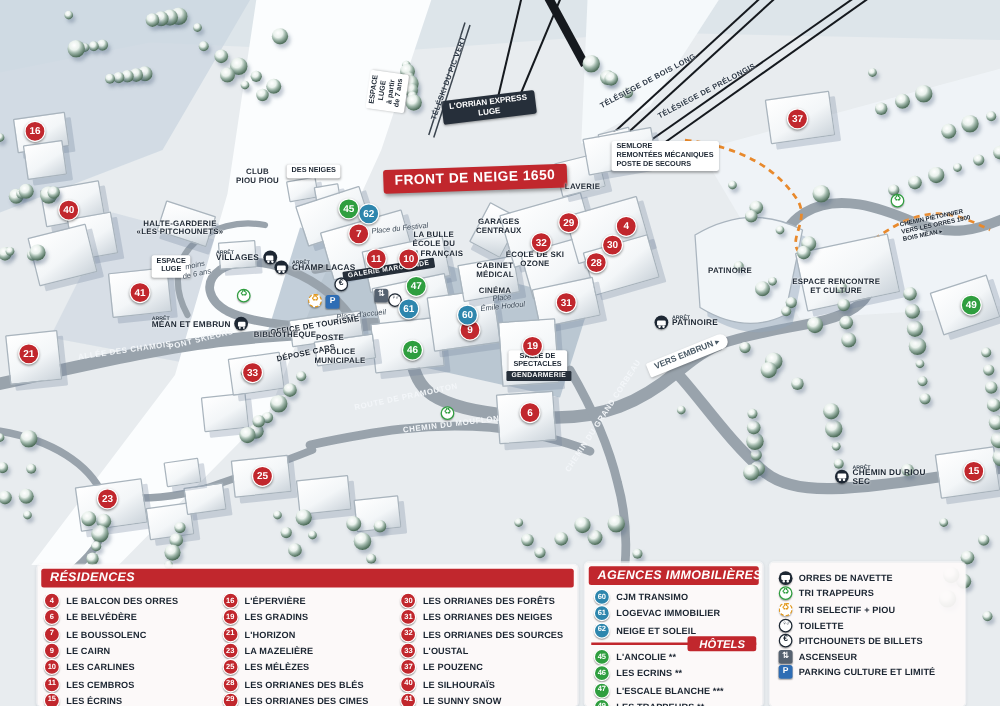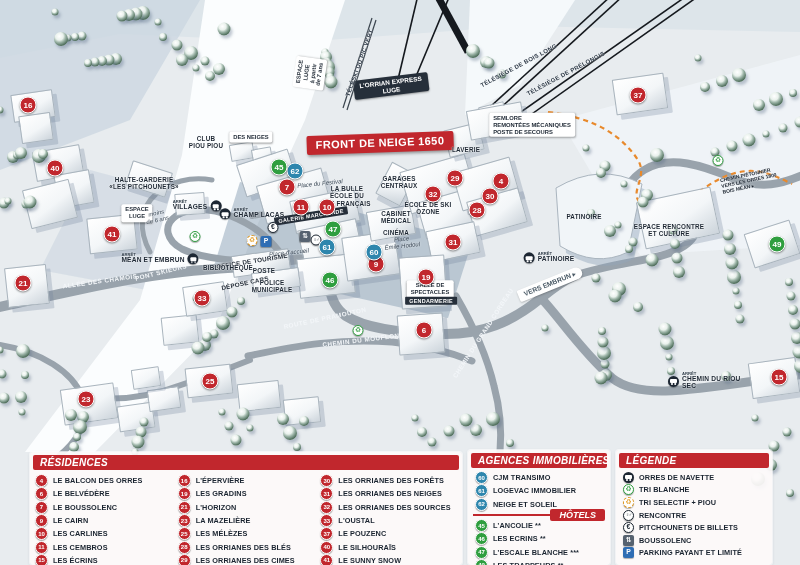--- a/index.html
+++ b/index.html
@@ -599,47 +599,46 @@
           </div>
           <div class="row">
             <span class="num c-r">41</span>
             <span class="lab">LE SUNNY SNOW</span>
           </div>
         </div>
       </div>
   </div>
 
   <div class="panel p-lg">
-    <div class="panel-h">LÉGENDE</div>
     <div id="lg-rows">
         <div class="row">
           <span class="ic ic-bus" style="width: 11px; height: 11px;">
             <i class="bus-body"></i>
           </span>
           <span class="lab">ORRES DE NAVETTE</span>
         </div>
         <div class="row">
           <span class="ic ic-recycle-green" style="width: 11px; height: 11px; font-size: 6.82px;">♻</span>
-          <span class="lab">TRI BLANCHE</span>
+          <span class="lab">TRI TRAPPEURS</span>
         </div>
         <div class="row">
           <span class="ic ic-recycle-yellow" style="width: 11px; height: 11px; font-size: 6.82px;">♻</span>
           <span class="lab">TRI SELECTIF + PIOU</span>
         </div>
         <div class="row">
           <span class="ic ic-toilet" style="width: 11px; height: 11px; font-size: 4.95px;">♀♂</span>
-          <span class="lab">RENCONTRE</span>
+          <span class="lab">TOILETTE</span>
         </div>
         <div class="row">
           <span class="ic ic-euro" style="width: 11px; height: 11px; font-size: 6.82px;">€</span>
           <span class="lab">PITCHOUNETS DE BILLETS</span>
         </div>
         <div class="row">
           <span class="ic ic-elevator" style="width: 11px; height: 11px; font-size: 6.82px;">⇅</span>
-          <span class="lab">BOUSSOLENC</span>
+          <span class="lab">ASCENSEUR</span>
         </div>
         <div class="row">
           <span class="ic ic-parking" style="width: 11px; height: 11px; font-size: 6.82px;">P</span>
-          <span class="lab">PARKING PAYANT ET LIMITÉ</span>
+          <span class="lab">PARKING CULTURE ET LIMITÉ</span>
         </div>
       </div>
   </div>
 </div>
 
 </body></html>

